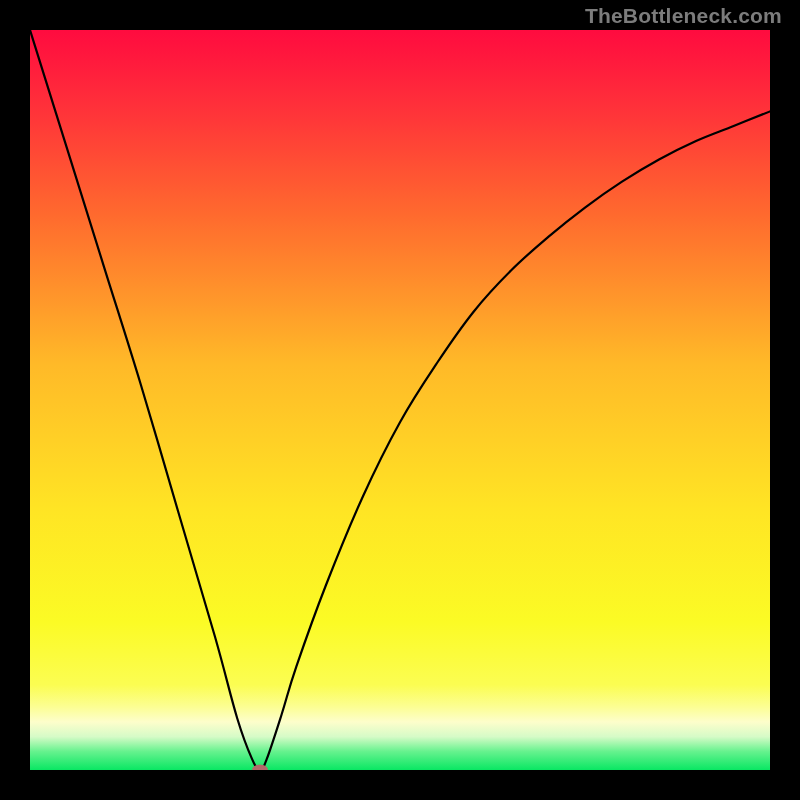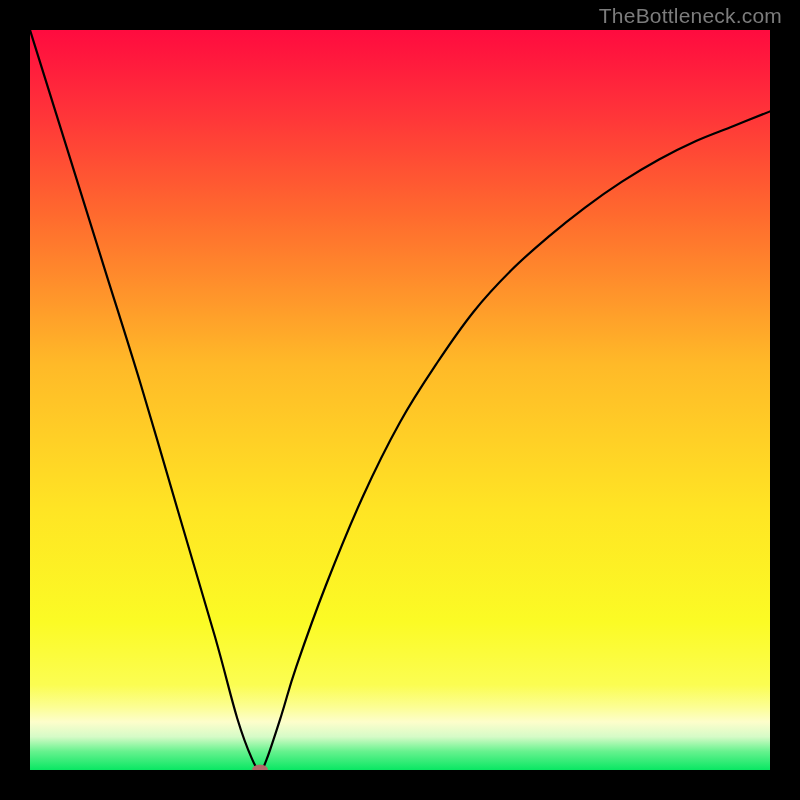--- a/index.html
+++ b/index.html
@@ -30,21 +30,21 @@
   .gradient {
     position: absolute;
     inset: 0;
   }
   .watermark {
     position: absolute;
     top: 4px;
     right: 18px;
     color: #7c7c7c;
     font-size: 21px;
-    font-weight: 400;
+    font-weight: 700;
     letter-spacing: 0.2px;
   }
   .marker {
     position: absolute;
     width: 16px;
     height: 11px;
     border-radius: 50%;
     transform: translate(-50%, -50%);
   }
   svg.curve {

